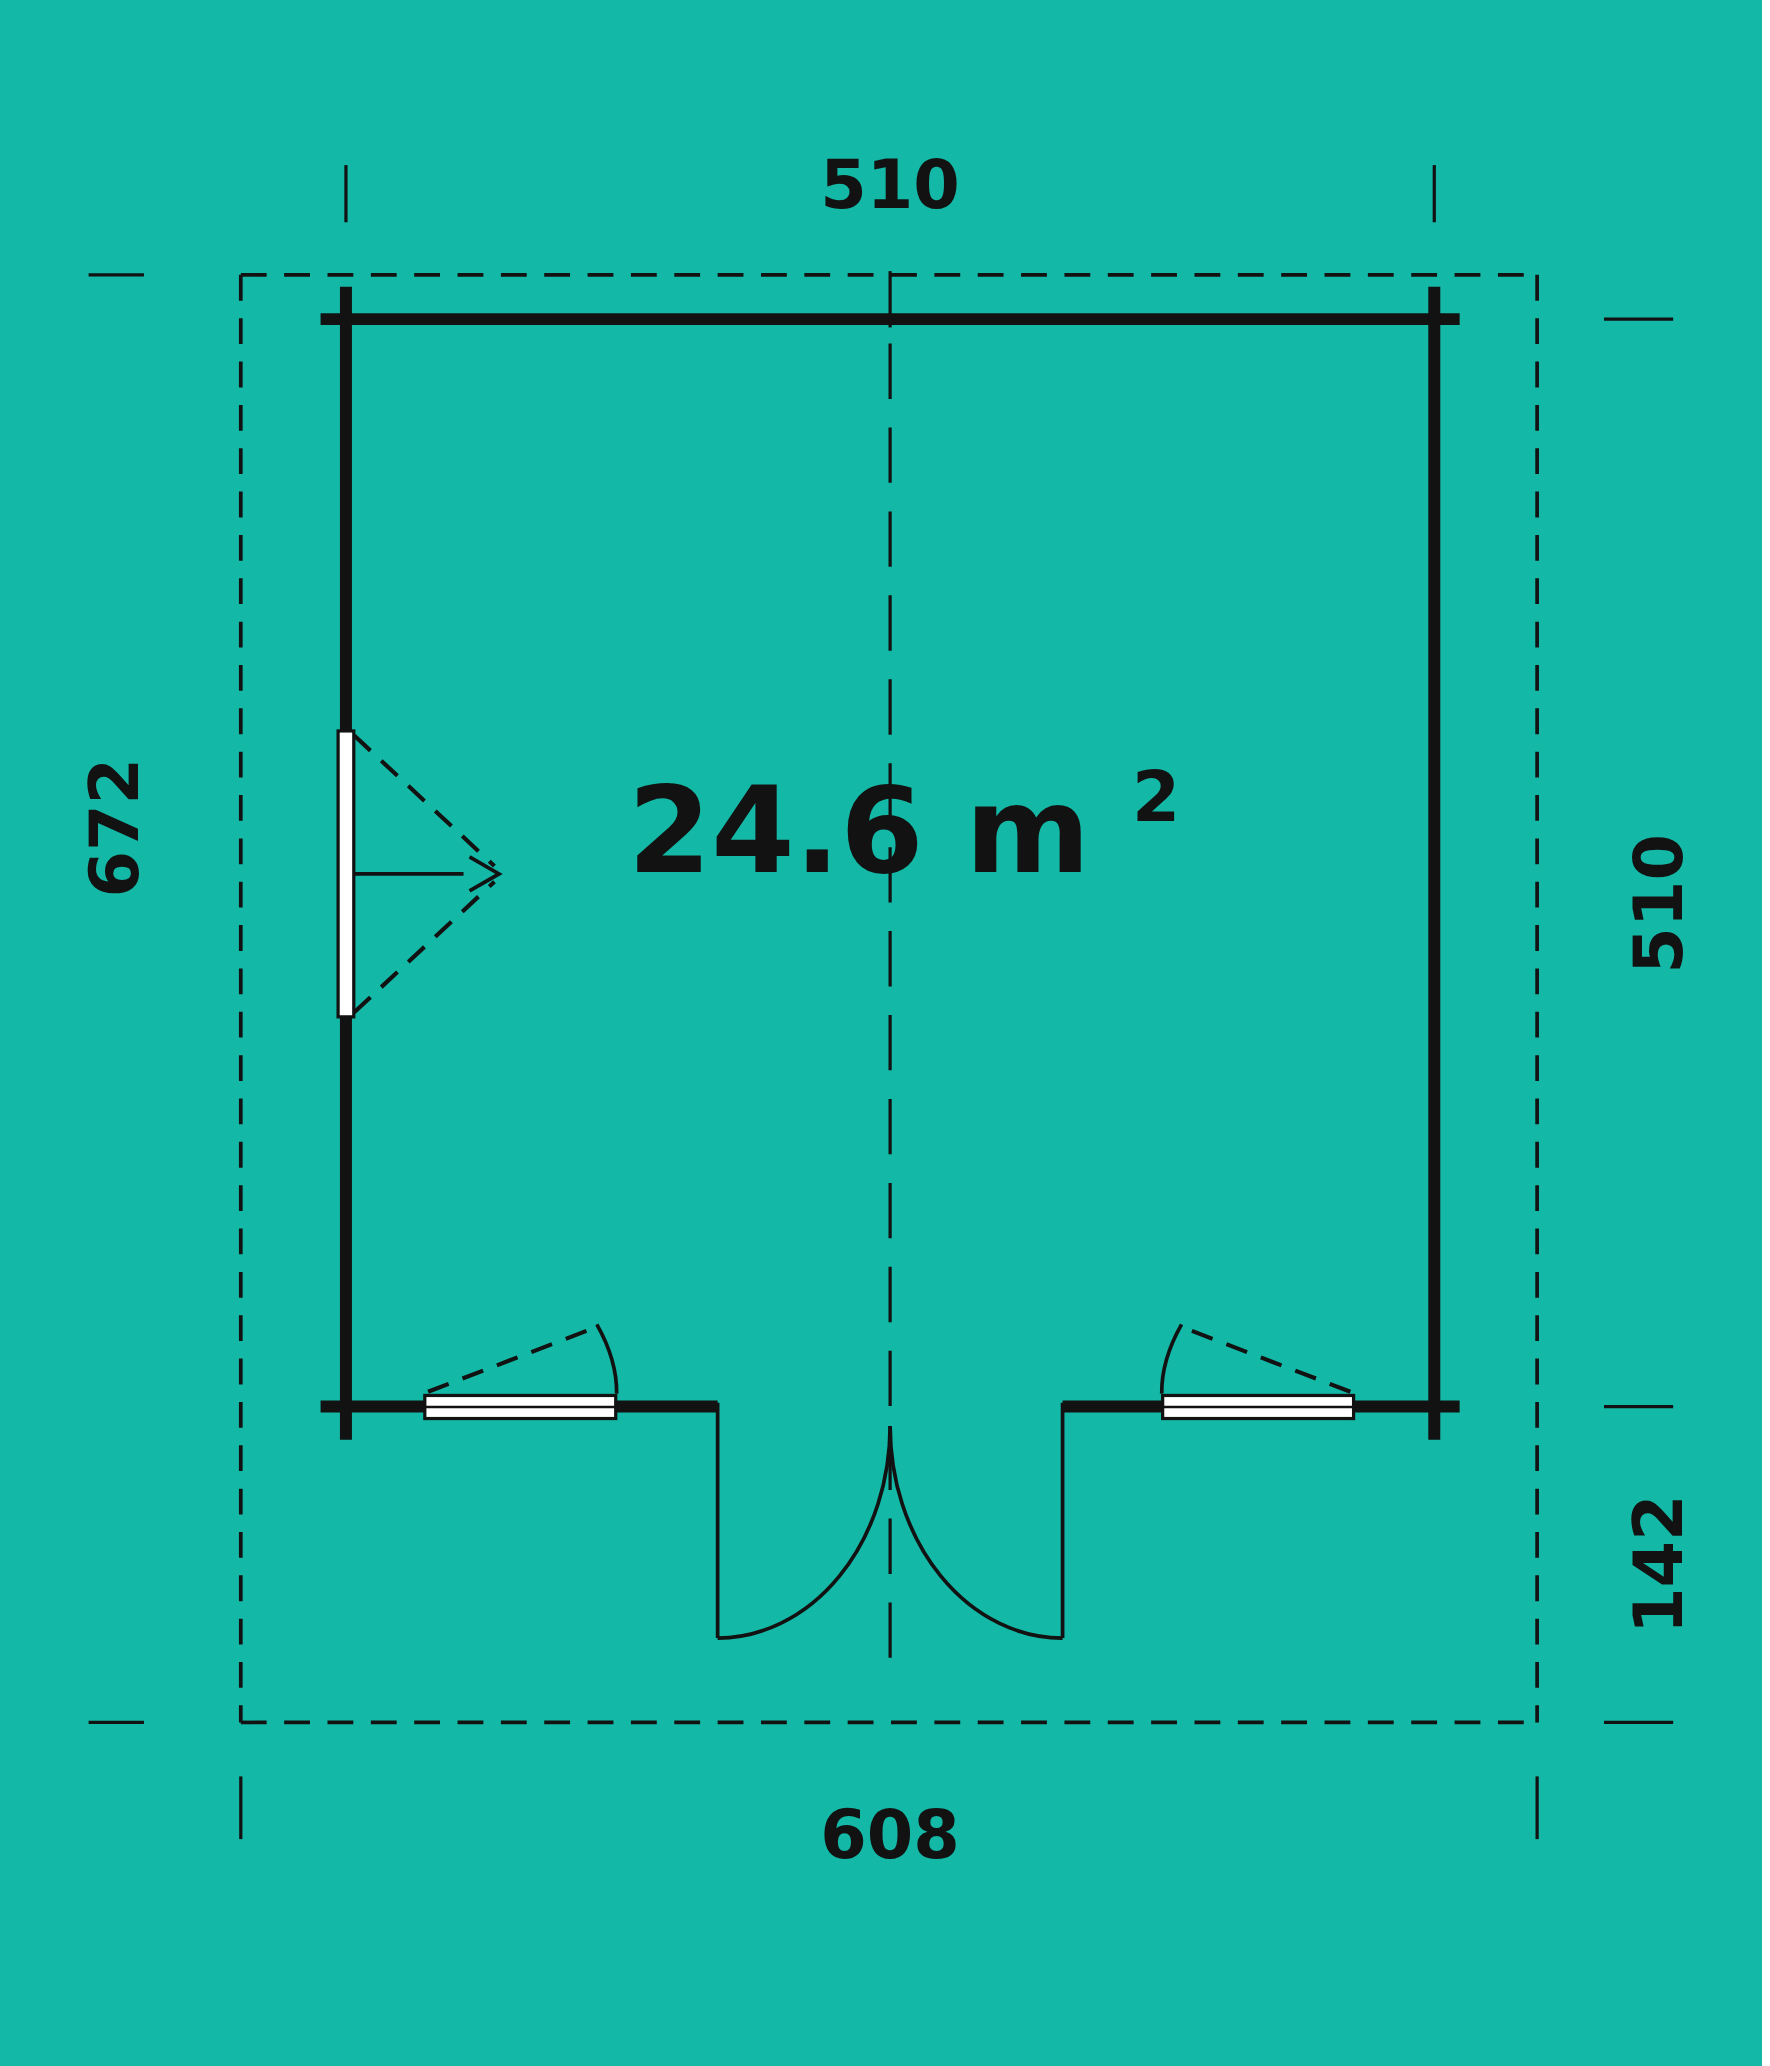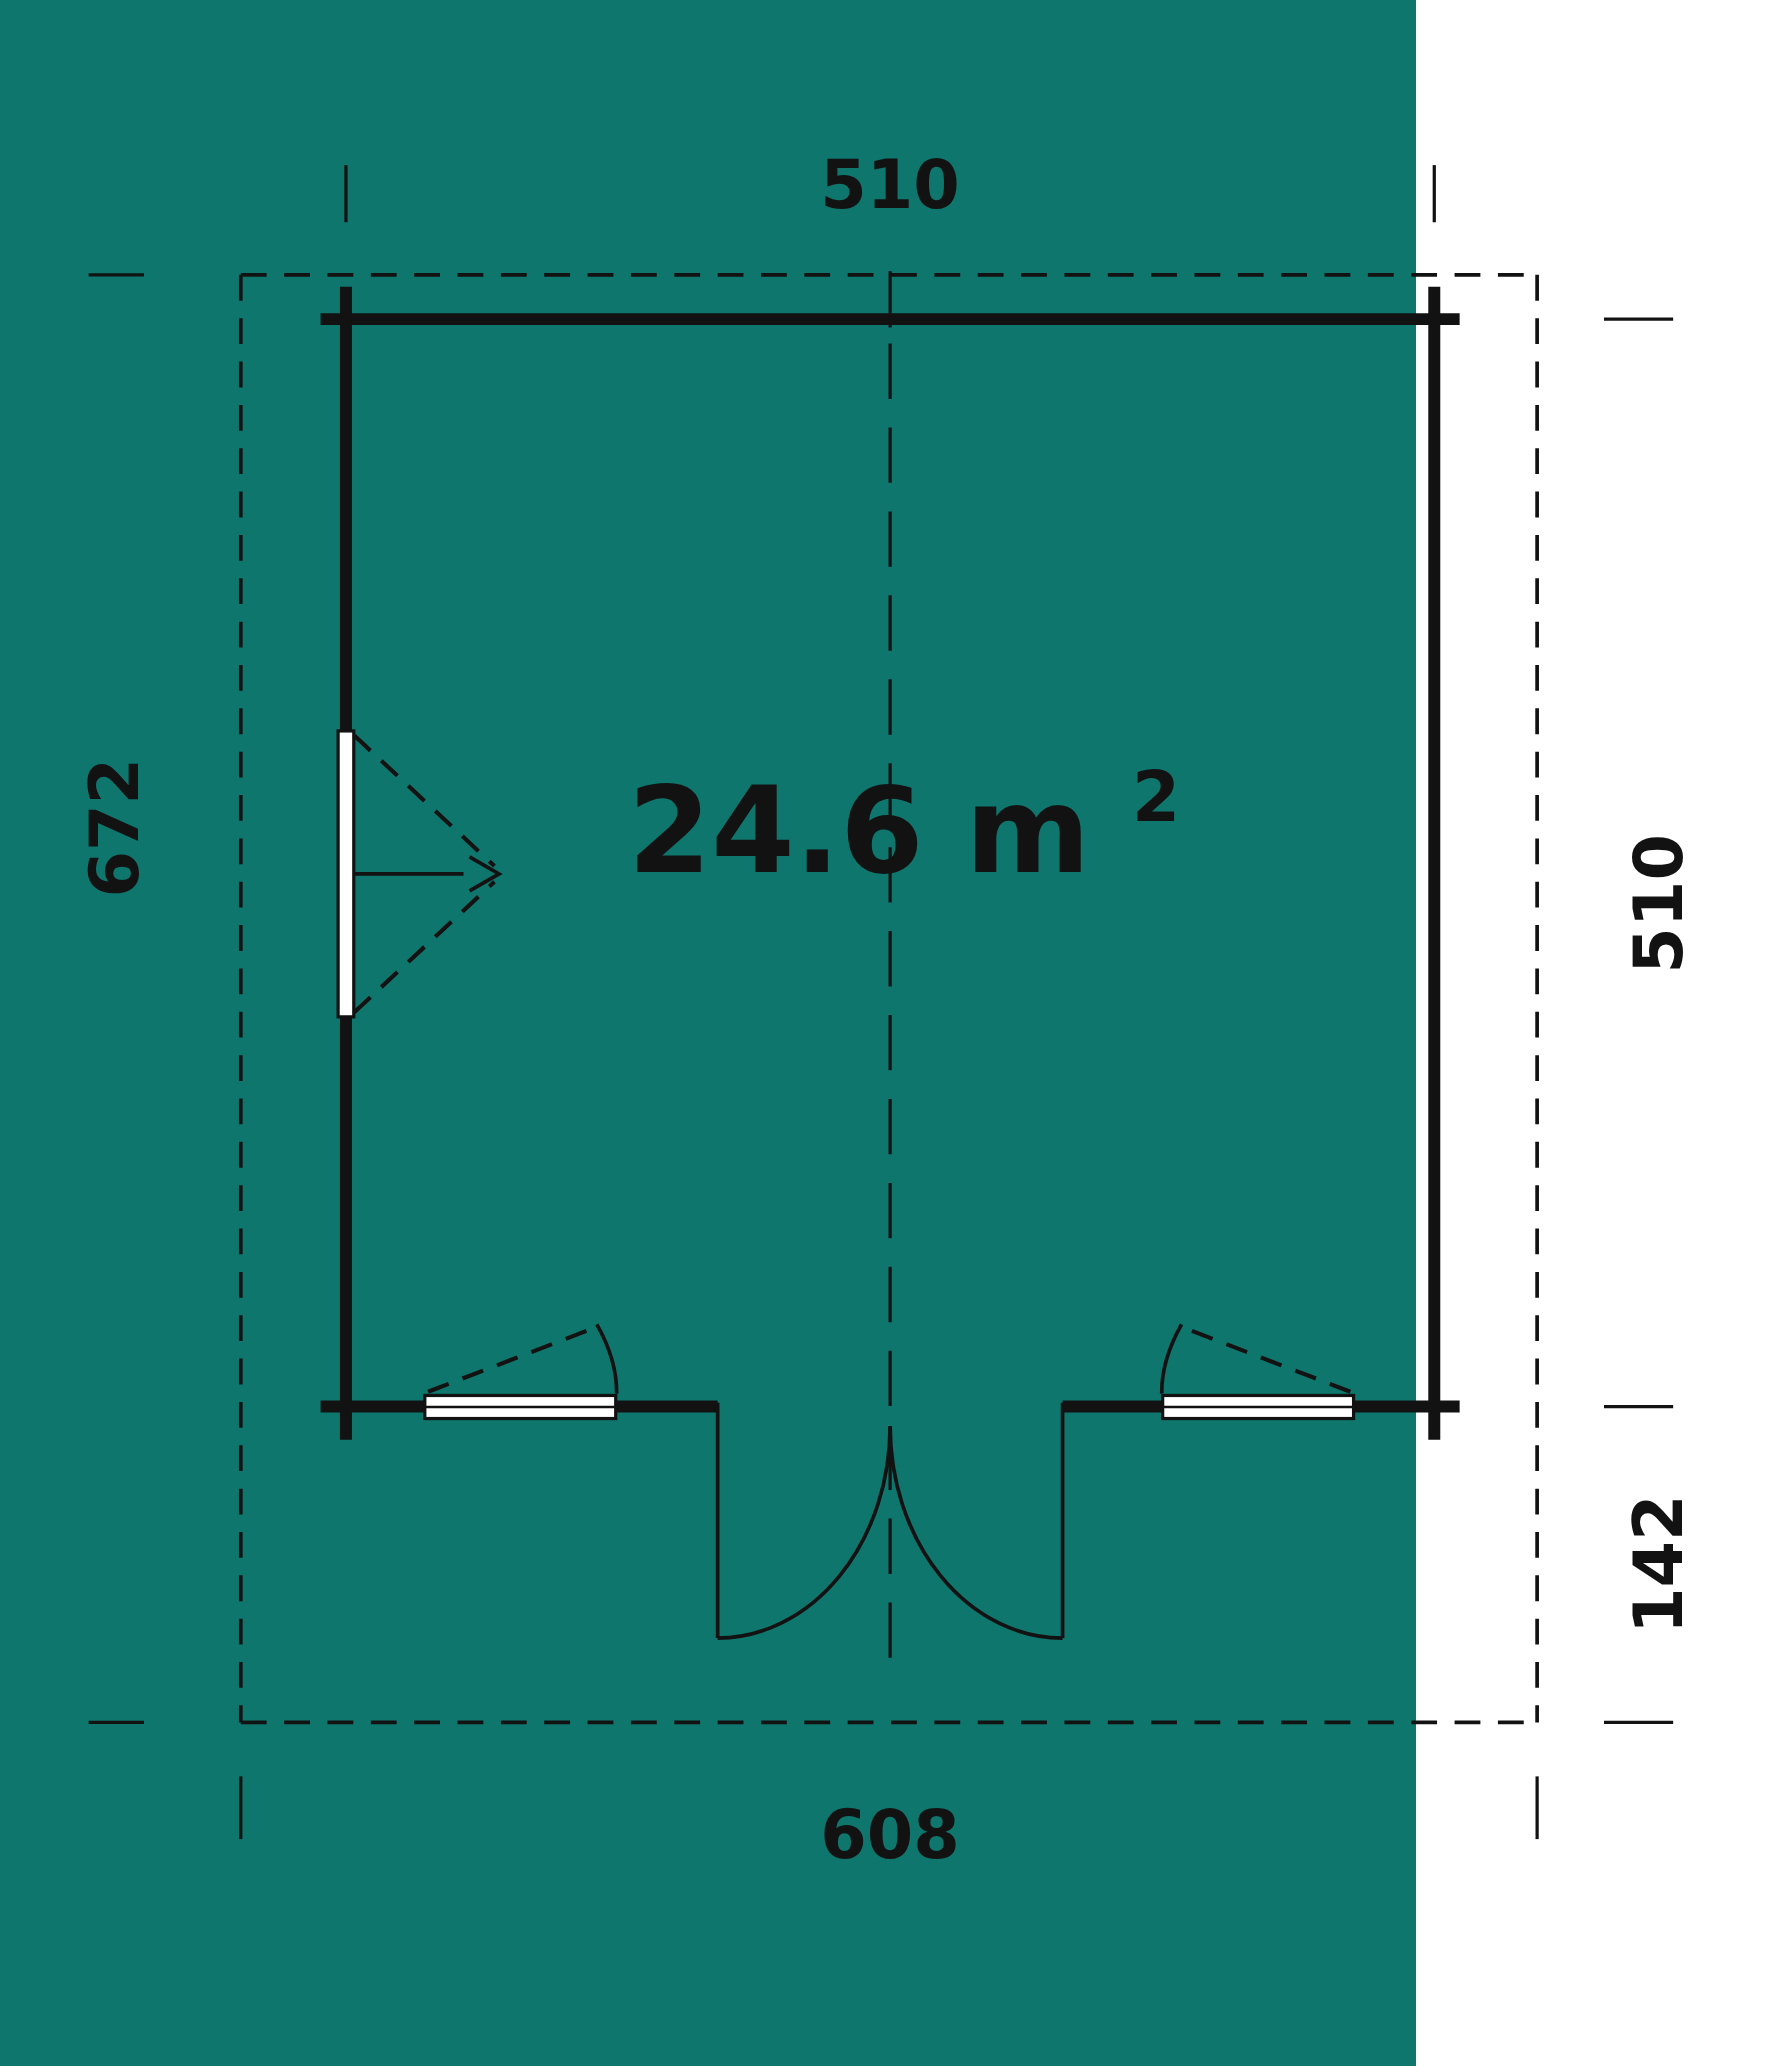--- a/index.html
+++ b/index.html
@@ -1,20 +1,20 @@
 <!DOCTYPE html>
 <html style="font-size:7.4px"><head>
 <meta charset="utf-8">
 <style>
   html, body { margin: 0; padding: 0; background: #ffffff; }
   .canvas {
     position: relative;
-    width: 1416px;
+    width: 1762px;
     height: 2066px;
-    background: #0f766e;
+    background: #14b8a6;
     font-family: "DejaVu Sans", "Liberation Sans", sans-serif;
   }
   .canvas svg { position: absolute; left: 0; top: 0; }
   text {
     fill: #121212;
     font-family: "DejaVu Sans", "Liberation Sans", sans-serif;
     font-size: 145px;
     font-weight: 600;
   }
   text.area {

